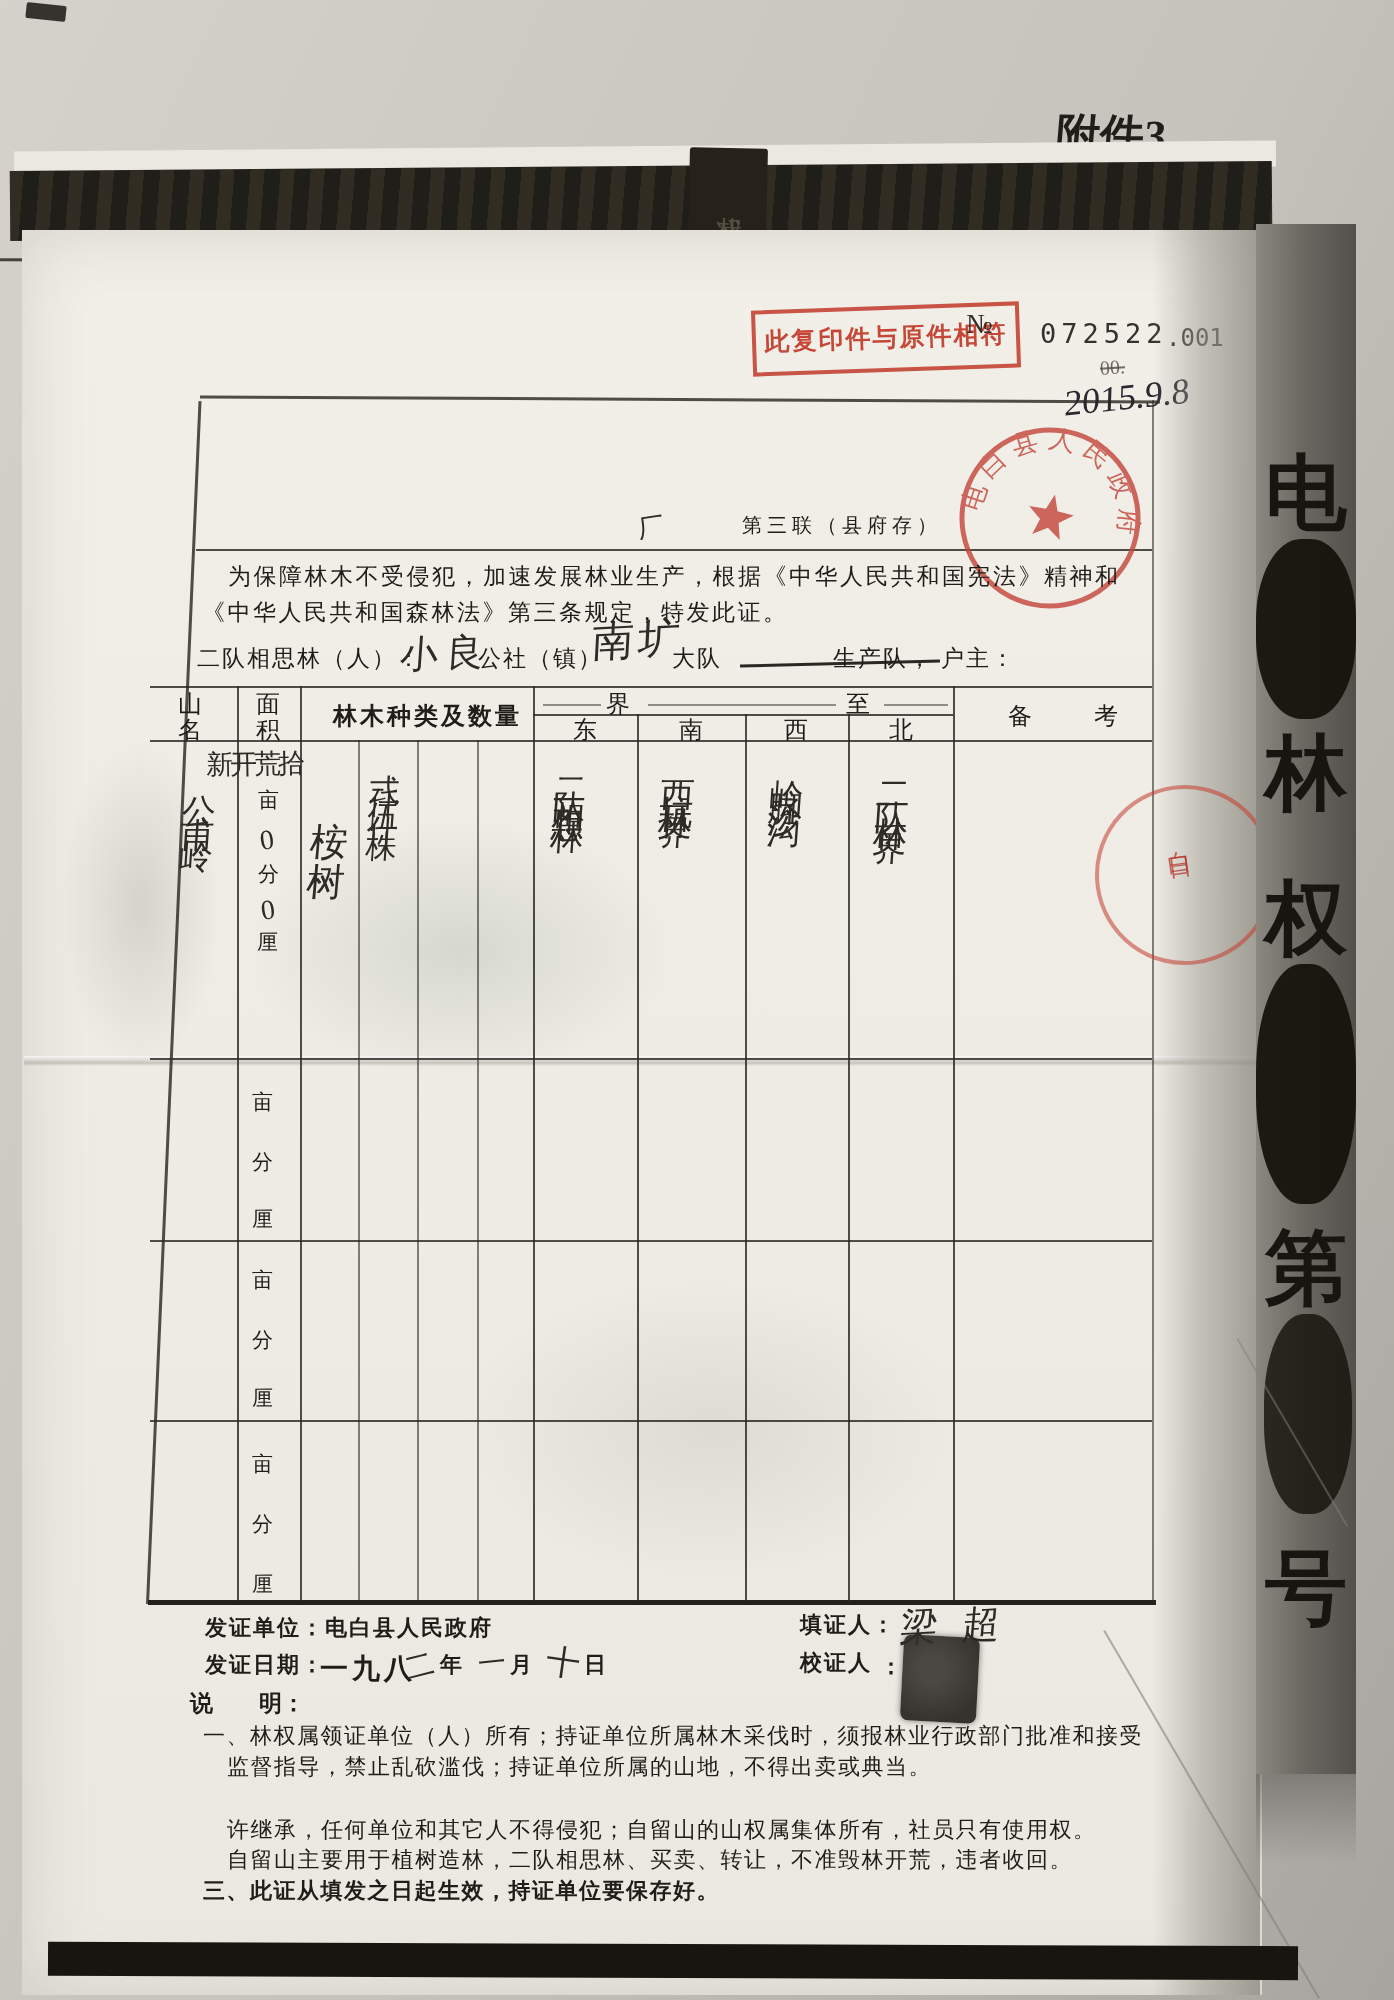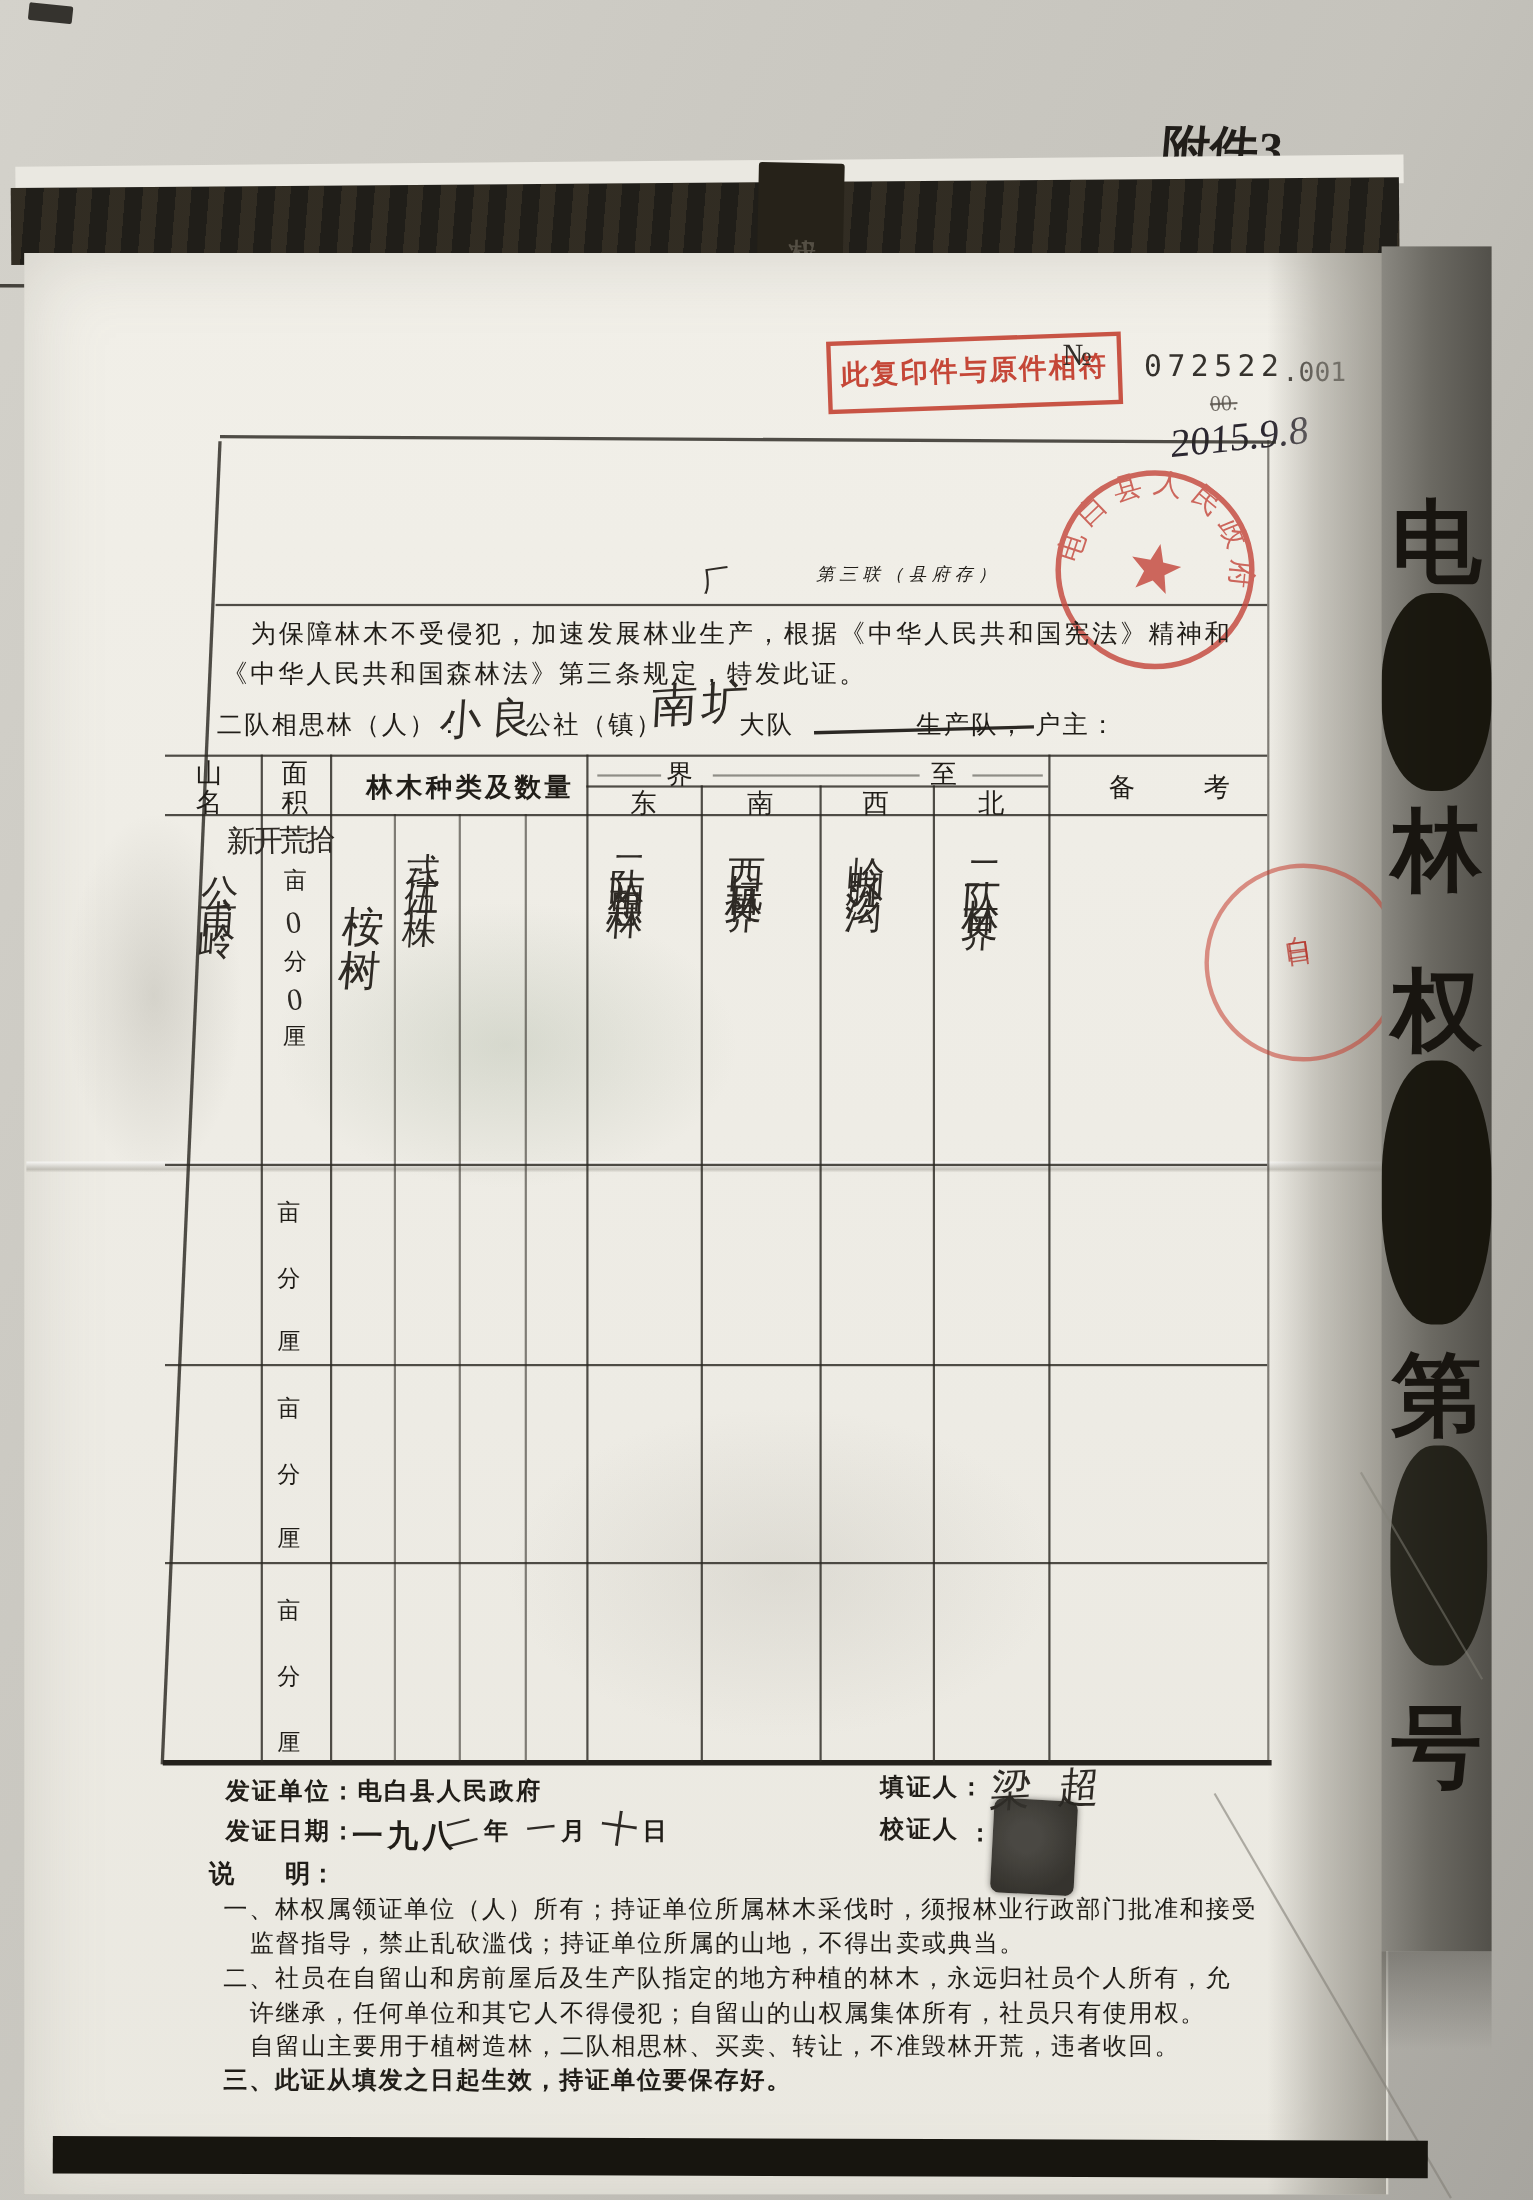--- a/index.html
+++ b/index.html
@@ -46,21 +46,21 @@
   <div class="abs mono" style="left:1166px;top:324px;font-size:24px;color:#35322d;">.001</div>
   <div class="abs" style="left:1100px;top:356px;font-size:20px;color:rgba(90,85,78,.85);text-decoration:line-through;transform:rotate(-3deg);">00.</div>
   <div class="abs hw" style="left:1064px;top:376px;font-size:36px;transform:rotate(-6deg) skewX(-8deg);color:#2b2730;">2015.9.8</div>
 
   <div class="ln" style="left:200px;top:398px;width:960px;height:3px;transform:rotate(.3deg);"></div>
   <div class="ln" style="left:146px;top:400px;width:3px;height:1204px;transform-origin:50% 100%;transform:rotate(2.5deg);"></div>
   <div class="ln" style="left:1152px;top:400px;width:2px;height:1202px;opacity:.7;"></div>
   <div class="ln" style="left:196px;top:549px;width:956px;height:2px;"></div>
 
   <div class="abs hw" style="left:638px;top:510px;font-size:26px;transform:rotate(-8deg);">厂</div>
-  <div class="abs pr" style="left:742px;top:512px;font-size:16px;letter-spacing:5px;font-style:italic;">第三联（县府存）</div>
+  <div class="abs pr" style="left:742px;top:512px;font-size:20px;letter-spacing:5px;">第三联（县府存）</div>
 
   <div class="abs" style="left:950px;top:418px;width:200px;height:200px;transform:rotate(12deg);opacity:.8;">
     <svg width="200" height="200" viewBox="0 0 200 200">
       <defs>
           <path id="ring" d="M100,100 m-70,0 a70,70 0 1,1 140,0 a70,70 0 1,1 -140,0"></path>
         </defs>
       <circle cx="100" cy="100" r="88" fill="none" stroke="#c4453a" stroke-width="5"></circle>
       <polygon points="100,76 105.9,91.9 122.8,92.6 109.5,103.1 114.1,119.4 100,110 85.9,119.4 90.5,103.1 77.2,92.6 94.1,91.9" fill="#c4453a"></polygon>
       <text font-size="26" fill="#c4453a" letter-spacing="8" text-anchor="middle" style="font-family:'Liberation Serif',serif;">
         <textPath href="#ring" startOffset="25%">电白县人民政府</textPath>
@@ -152,21 +152,20 @@
   <div class="abs pr" style="left:584px;top:1650px;font-size:22px;font-weight:600;">日</div>
   <div class="abs pr" style="left:800px;top:1610px;font-size:22px;letter-spacing:2px;font-weight:600;">填证人：</div>
   <div class="abs hw" style="left:900px;top:1600px;font-size:38px;letter-spacing:24px;transform:rotate(-3deg) skewX(-8deg);">梁超</div>
   <div class="abs pr" style="left:800px;top:1648px;font-size:22px;letter-spacing:2px;font-weight:600;">校证人</div>
   <div class="abs pr" style="left:880px;top:1652px;font-size:22px;font-weight:600;">：</div>
   <div class="abs" style="left:902px;top:1636px;width:76px;height:86px;background:radial-gradient(circle at 40% 40%,#3d3b36 20%,#26241f 75%);border-radius:8px;opacity:.92;transform:rotate(3deg);box-shadow:0 0 6px rgba(38,36,31,.6);"></div>
 
   <div class="abs pr" style="left:190px;top:1688px;font-size:23px;font-weight:700;white-space:pre;">说　　明：</div>
   <div class="abs pr" style="left:227px;top:1752px;font-size:22px;letter-spacing:1.5px;white-space:nowrap;">监督指导，禁止乱砍滥伐；持证单位所属的山地，不得出卖或典当。</div>
   <div class="abs pr" style="left:203px;top:1721px;font-size:22px;letter-spacing:1.5px;white-space:nowrap;">一、林权属领证单位（人）所有；持证单位所属林木采伐时，须报林业行政部门批准和接受</div>
-  <div class="abs pr" style="left:203px;top:1783px;font-size:22px;letter-spacing:1.5px;white-space:nowrap;">二、社员在自留山和房前屋后及生产队指定的地方种植的林木，永远归社员个人所有，允</div>
   <div class="abs pr" style="left:227px;top:1815px;font-size:22px;letter-spacing:1.5px;white-space:nowrap;">许继承，任何单位和其它人不得侵犯；自留山的山权属集体所有，社员只有使用权。</div>
   <div class="abs pr" style="left:227px;top:1845px;font-size:22px;letter-spacing:1.5px;white-space:nowrap;">自留山主要用于植树造林，二队相思林、买卖、转让，不准毁林开荒，违者收回。</div>
   <div class="abs pr" style="left:203px;top:1876px;font-size:22px;letter-spacing:1.5px;font-weight:600;white-space:nowrap;">三、此证从填发之日起生效，持证单位要保存好。</div>
 
   <div class="shade" style="left:1152px;top:230px;width:108px;height:1765px;background:linear-gradient(90deg,rgba(180,177,168,0),rgba(160,157,148,.55) 45%,rgba(140,137,128,.78));"></div>
   <div class="abs" style="left:1095px;top:785px;width:172px;height:172px;border:4px solid rgba(196,60,45,.55);border-radius:50%;transform:rotate(-8deg);">
     <span class="vt" style="position:absolute;left:66px;top:42px;font-size:24px;color:rgba(180,45,35,.7);letter-spacing:6px;">白日</span>
   </div>
 
   <div class="abs" style="left:1256px;top:224px;width:100px;height:1550px;background:linear-gradient(90deg,#8a8881,#6b6962 45%,#52504a);overflow:hidden;">

